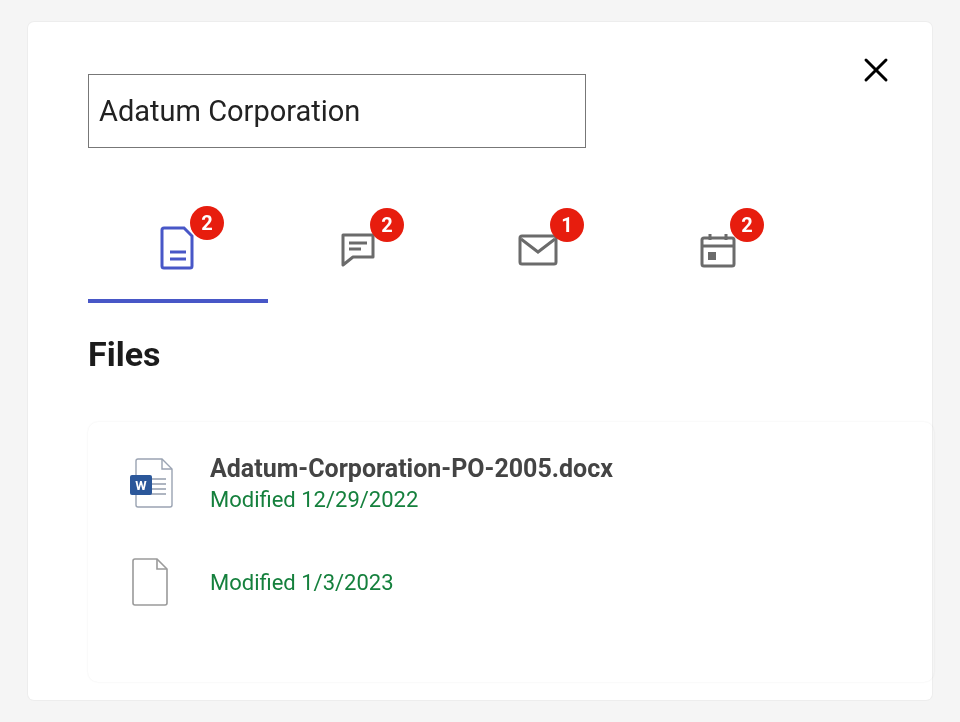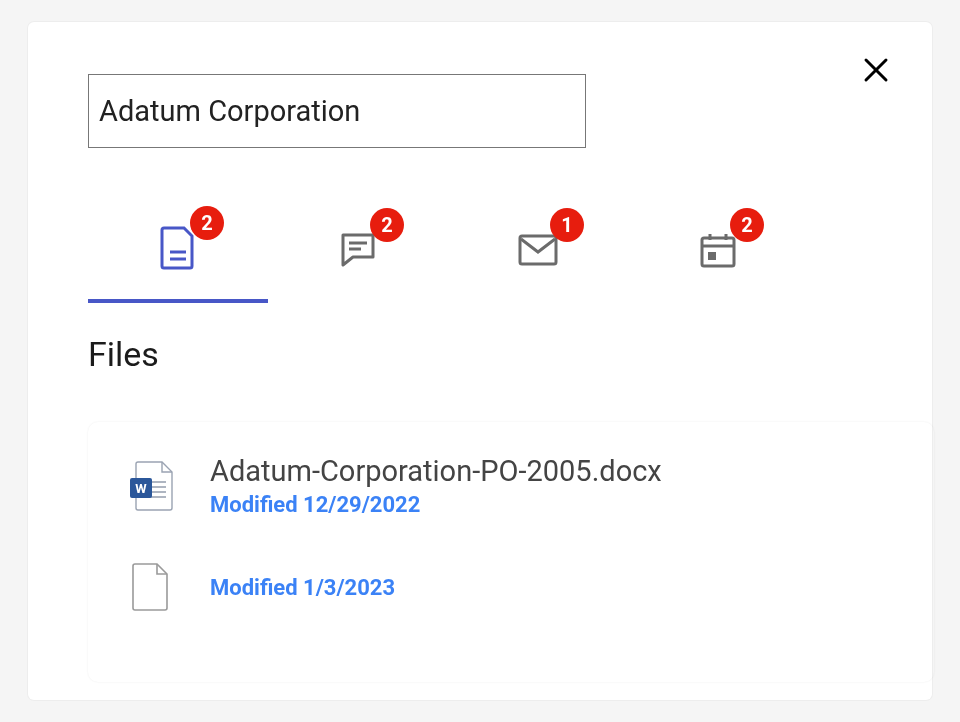--- a/index.html
+++ b/index.html
@@ -92,21 +92,21 @@
       font-weight: 700;
       display: flex;
       align-items: center;
       justify-content: center;
     }
     .section-title {
       position: absolute;
       left: 60px;
       top: 312px;
       font-size: 34px;
-      font-weight: 400;
+      font-weight: 700;
       color: #1b1b1b;
     }
     .results {
       position: absolute;
       left: 60px;
       top: 400px;
       width: 846px;
       height: 260px;
       border-radius: 10px;
       box-shadow: 0 0 2px rgba(0,0,0,0.08);
@@ -123,30 +123,30 @@
       height: 52px;
       display: flex;
       align-items: center;
       justify-content: center;
       flex-shrink: 0;
     }
     .file-info {
       margin-left: 36px;
     }
     .file-name {
-      font-size: 29px;
-      font-weight: 400;
+      font-size: 25px;
+      font-weight: 700;
       color: #444;
       margin-bottom: 4px;
       text-align: right;
     }
     .file-meta {
       font-size: 22px;
-      font-weight: 700;
-      color: #3b82f6;
+      font-weight: 400;
+      color: #15803d;
     }
   </style>
 </head>
 <body>
 
 <div class="panel">
 
   <div class="close-btn">
     <span>
       <svg viewBox="0 0 24 24" fill="none" stroke="#000" stroke-width="2.4" stroke-linecap="round">

